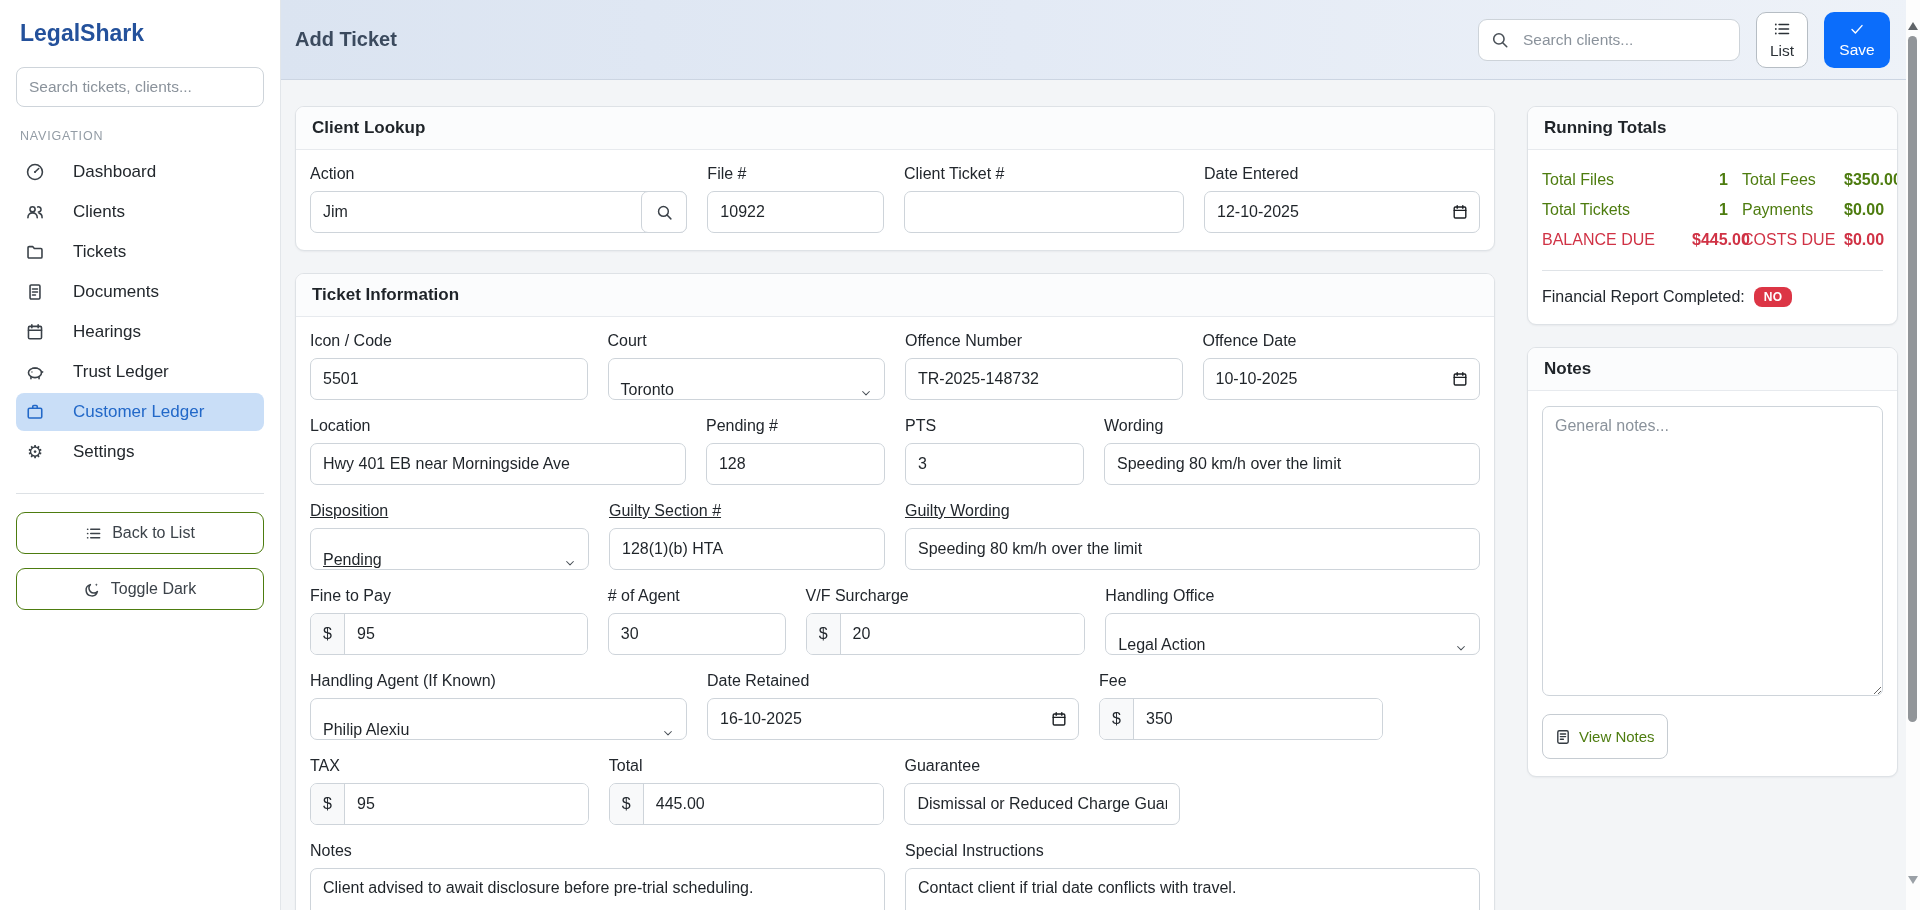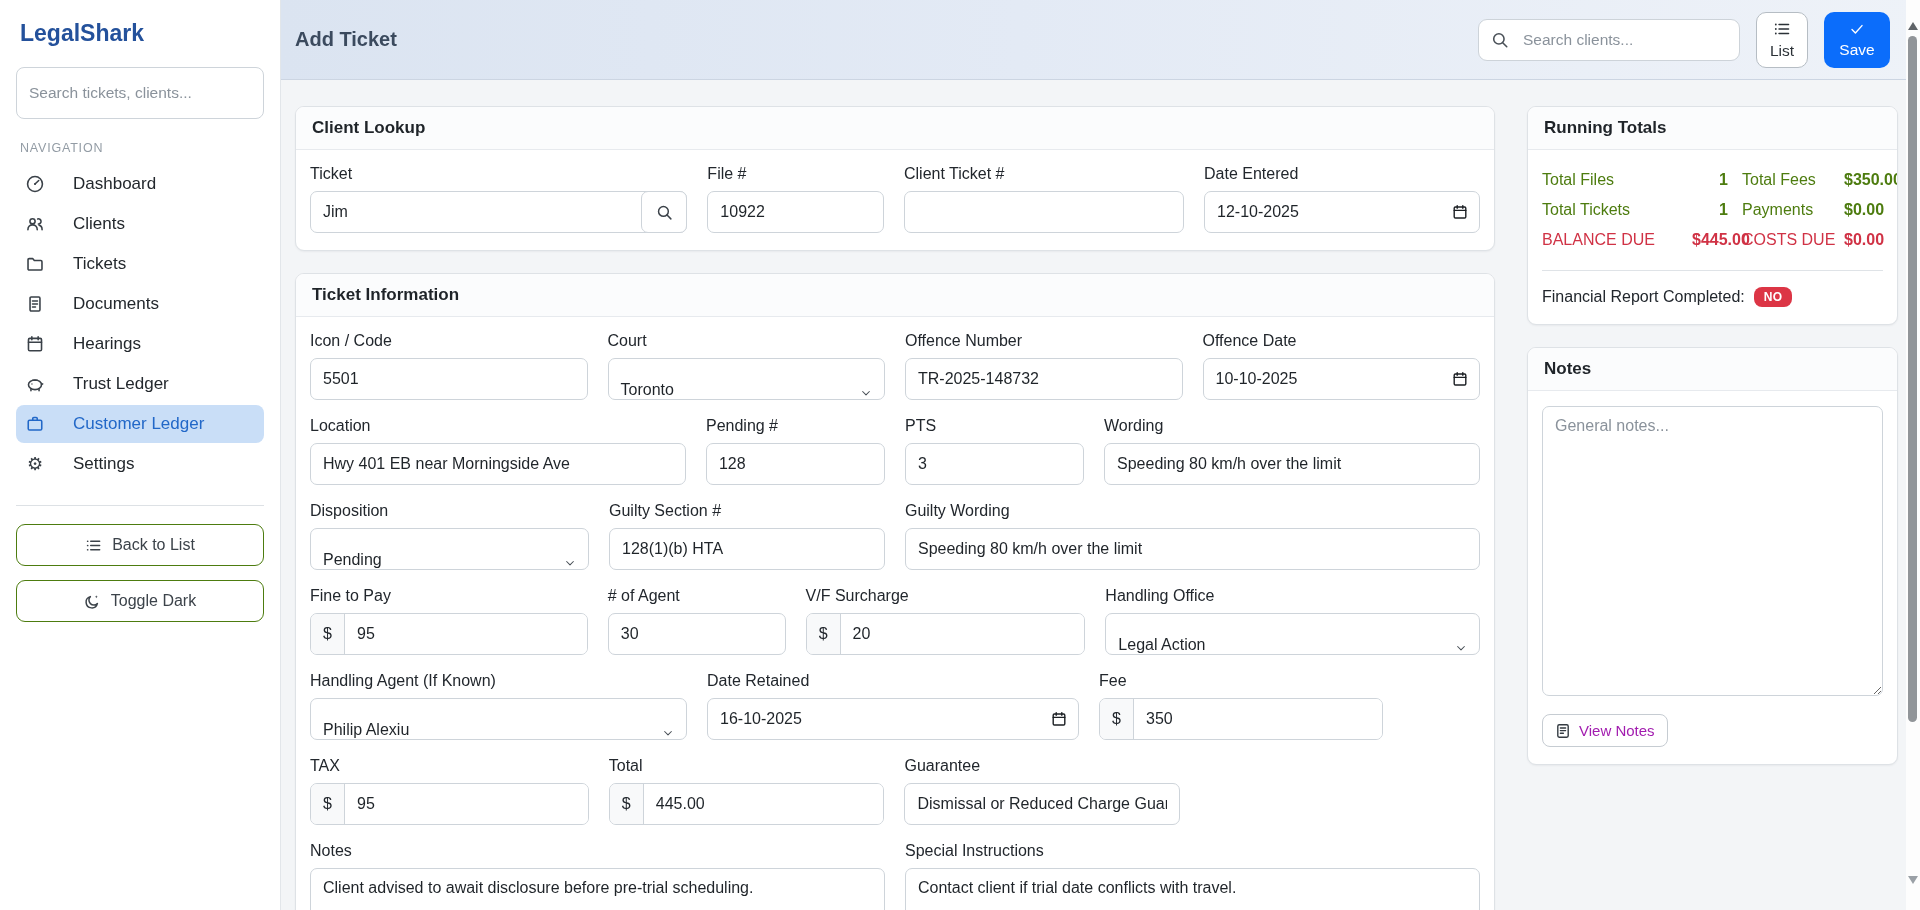--- a/index.html
+++ b/index.html
@@ -8,21 +8,21 @@
     width:1920px; height:910px; overflow:hidden; position:relative;
     font-family:"Liberation Sans", sans-serif; background:#f3f5f7; color:#1f2429;
     display:flex;
   }
   
   .sidebar {
     width:281px; min-width:281px; background:#fff; border-right:1px solid #e2e6ea;
     padding:18px 16px; display:flex; flex-direction:column;
   }
   .brand { color:#24519b; font-size:23px; font-weight:700; margin:2px 0 20px 4px; }
-  .side-search { width:100%; height:52px; border:1px solid #ced4da; border-radius:8px;
+  .side-search { width:100%; height:40px; border:1px solid #ced4da; border-radius:8px;
     padding:0 12px; font-size:15.5px; color:#212529; font-family:inherit; outline:none; background:#fff; }
   .side-search::placeholder { color:#8a929b; }
   .nav-label { margin:22px 4px 10px; font-size:12.5px; color:#939ca5; letter-spacing:.8px; font-weight:500; }
   .nav-item { display:flex; align-items:center; gap:29px; padding:9px 10px; border-radius:8px;
     font-size:17px; color:#23282d; cursor:pointer; margin-bottom:2px; }
   .nav-item svg { flex:none; stroke:currentColor; color:#3a4148; }
   .nav-item .uicon { font-size:18px; line-height:1; color:#3a4148; width:18px; text-align:center; }
   .nav-item.active { background:#c9def7; color:#2268c8; }
   .nav-item.active svg, .nav-item.active .uicon { color:#2268c8; }
   .side-divider { border:none; border-top:1px solid #dde1e5; margin:20px 0 18px; }
@@ -60,21 +60,21 @@
   .card { background:#fff; border:1px solid #dee2e6; border-radius:9px;
     box-shadow:0 1px 2px rgba(16,24,40,.05); margin-bottom:22px; overflow:hidden; }
   .card-header { padding:11px 16px; background:#fbfcfd; border-bottom:1px solid #e7eaee;
     font-size:17px; font-weight:600; color:#1f2429; }
   .card-body { padding:15px 14px 17px; }
   .grid { display:grid; gap:20px; margin-bottom:17px; }
   .grid:last-child { margin-bottom:0; }
   .g-lookup { grid-template-columns:376fr 176fr 279fr 275fr; }
   .g-r1 { grid-template-columns:repeat(4,1fr); }
   .g-r2 { grid-template-columns:2.1fr 1fr 1fr 2.1fr; }
-  .g-r3 { grid-template-columns:278fr 275fr 573fr; }
+  .g-r3 { grid-template-columns:278fr 275fr 573fr;text-decoration:underline; }
   .g-r4 { grid-template-columns:278fr 178fr 280fr 375fr; }
   .g-r5 { grid-template-columns:376fr 371fr 283fr 77fr; }
   .g-r6 { grid-template-columns:278fr 275fr 275fr 279fr; }
   .g-r7 { grid-template-columns:1fr 1fr; }
   .field label { display:block; font-size:16px; color:#22272d; margin-bottom:8px; }
   .inp { height:42px; border:1px solid #ced4da; border-radius:7px; width:100%; padding:0 12px;
     font-size:16px; color:#1f2429; background:#fff; font-family:inherit; outline:none; }
   .inp::placeholder { color:#8a929b; }
   .isg { position:relative; display:flex; }
   .isg .inp { padding-right:52px; }
@@ -100,22 +100,22 @@
   .rt-val { font-weight:700; text-align:right; white-space:nowrap; }
   .rt-row.danger, .rt-row.danger .rt-val { color:#d03245; }
   .rt-hr { border:none; border-top:1px solid #dfe3e7; margin:15px 0 16px; }
   .fin-row { display:flex; gap:9px; align-items:center; font-size:16px; color:#22272d; }
   .badge-no { background:#dc3545; color:#fff; font-size:12px; font-weight:700; padding:3px 10px;
     border-radius:8px; letter-spacing:.3px; }
   .notes-ta { width:100%; height:290px; border:1px solid #ced4da; border-radius:7px; padding:10px 12px;
     font-size:16px; color:#1f2429; font-family:inherit; resize:vertical; outline:none; background:#fff; }
   .notes-ta::placeholder { color:#8a929b; }
   .btn-view-notes { margin-top:14px; display:inline-flex; gap:8px; align-items:flex-end;
-    border:1px solid #c6ccd2; background:#fff; border-radius:8px; padding:7px 12px; font-size:15px;
-    color:#a21caf; font-family:inherit; cursor:pointer; }
+    border:1px solid #c6ccd2; background:#fff; border-radius:8px; padding:13px 12px; font-size:15px;
+    color:#4d7c0f; font-family:inherit; cursor:pointer; }
   .btn-view-notes svg { stroke:#343b42; }
   
   .scrollbar { position:absolute; right:0; top:0; width:14px; height:910px; background:#fdfdfd; z-index:50; }
   .scroll-up { position:absolute; top:22px; left:2px; width:0; height:0;
     border-left:5px solid transparent; border-right:5px solid transparent; border-bottom:8px solid #5f6368; }
   .scroll-thumb { position:absolute; top:36px; left:2px; width:9px; height:686px; background:#919599; border-radius:5px; }
   .scroll-down { position:absolute; top:876px; left:2px; width:0; height:0;
     border-left:5px solid transparent; border-right:5px solid transparent; border-top:8px solid #9aa0a6; }
   svg { fill:none; stroke-width:1.4; stroke-linecap:round; stroke-linejoin:round; }
 </style>
@@ -237,21 +237,21 @@
 
   <div class="content">
 
     <div class="col-left">
 
       <section class="card">
         <div class="card-header">Client Lookup</div>
         <div class="card-body">
           <div class="grid g-lookup">
             <div class="field">
-              <label>Ticket</label>
+              <label>Action</label>
               <div class="isg">
                 <input class="inp" value="Jim" style="">
                 <button class="search-btn">
                   <svg width="17" height="17" viewBox="0 0 16 16">
                     <circle cx="7" cy="7" r="4.6"></circle>
                       <path d="M10.4 10.4L14 14"></path>
                     </svg>
                 </button>
               </div>
             </div>

